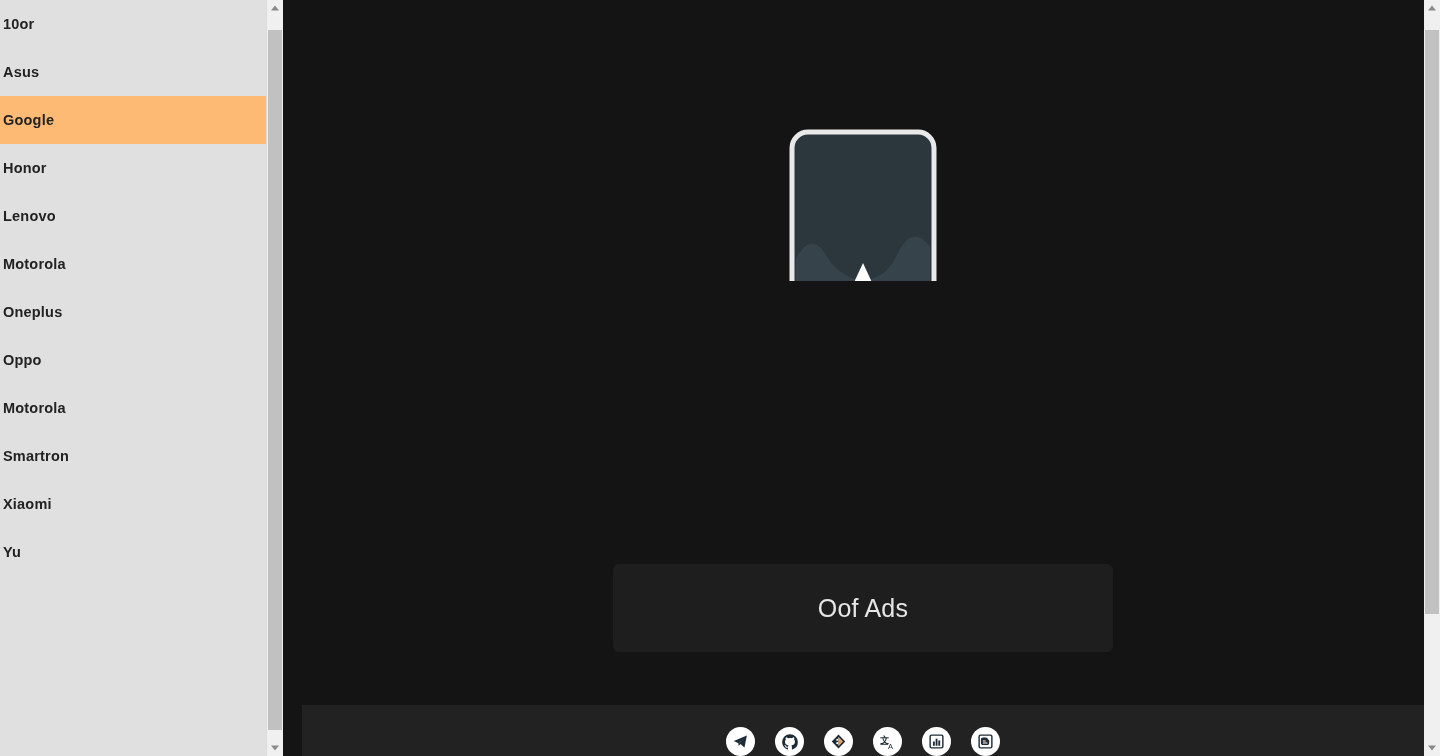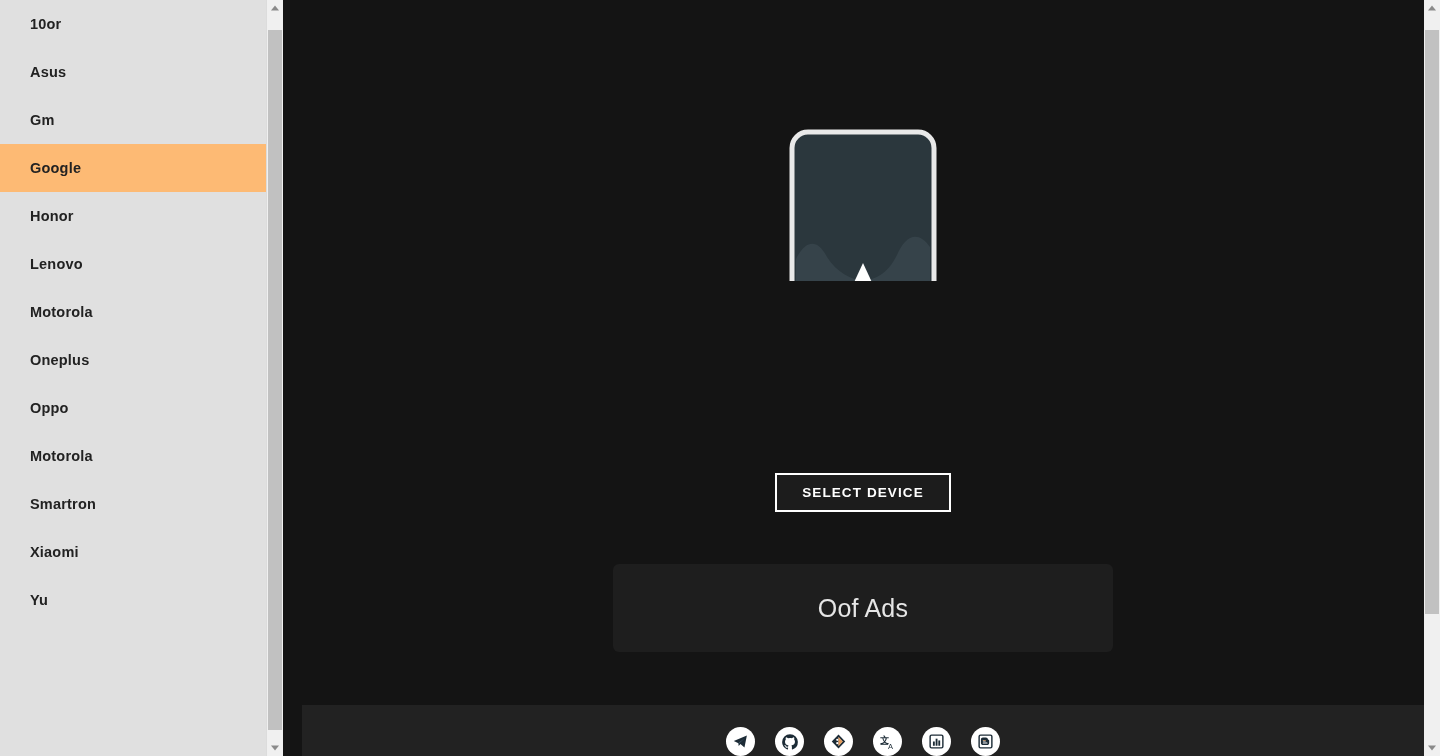--- a/index.html
+++ b/index.html
@@ -32,21 +32,21 @@
     position: absolute;
     top: 0; left: 0;
     width: 283px;
     list-style: none;
     margin: 0;
     padding: 0;
   }
   .brand-item {
     height: 48px;
     line-height: 48px;
-    padding: 0 30px;
+    padding: 0 3px;
     box-sizing: border-box;
     color: #222;
     font-size: 14.5px;
     font-weight: bold;
     letter-spacing: 0.2px;
     cursor: pointer;
     background: #e0e0e0;
     white-space: nowrap;
   }
   .brand-item.selected {
@@ -220,21 +220,20 @@
 </style>
 </head>
 <body>
 
 <div id="app">
 
   <div id="sidebar">
     <ul class="brand-list" id="brand-list">
         <li class="brand-item"><span>10or</span></li>
         <li class="brand-item"><span>Asus</span></li>
-        <li class="brand-item"><span>Gm</span></li>
         <li class="brand-item selected"><span>Google</span></li>
         <li class="brand-item"><span>Honor</span></li>
         <li class="brand-item"><span>Lenovo</span></li>
         <li class="brand-item"><span>Motorola</span></li>
         <li class="brand-item"><span>Oneplus</span></li>
         <li class="brand-item"><span>Oppo</span></li>
         <li class="brand-item"><span>Motorola</span></li>
         <li class="brand-item"><span>Smartron</span></li>
         <li class="brand-item"><span>Xiaomi</span></li>
         <li class="brand-item"><span>Yu</span></li>
@@ -273,21 +272,20 @@
             <path d="M141 118 C 128 100, 116 108, 108 126 C 98 146, 86 150, 74 152 L 74 223 L 141 223 Z" fill="#36434a"></path>
 
             <polygon points="74,134 99,188 49,188" fill="#ffffff"></polygon>
           </g>
 
           <rect x="143" y="60" width="4" height="22" rx="2" fill="#e9e9e9"></rect>
           <rect x="143" y="90" width="4" height="36" rx="2" fill="#e9e9e9"></rect>
         </svg>
       </div>
 
-      <button id="select-device-button">SELECT DEVICE</button>
 
       <div id="ads-box">
         <span id="ads-label">Oof Ads</span>
       </div>
 
     </div>
 
     <div id="footer">
 
       <a class="social-icon">

